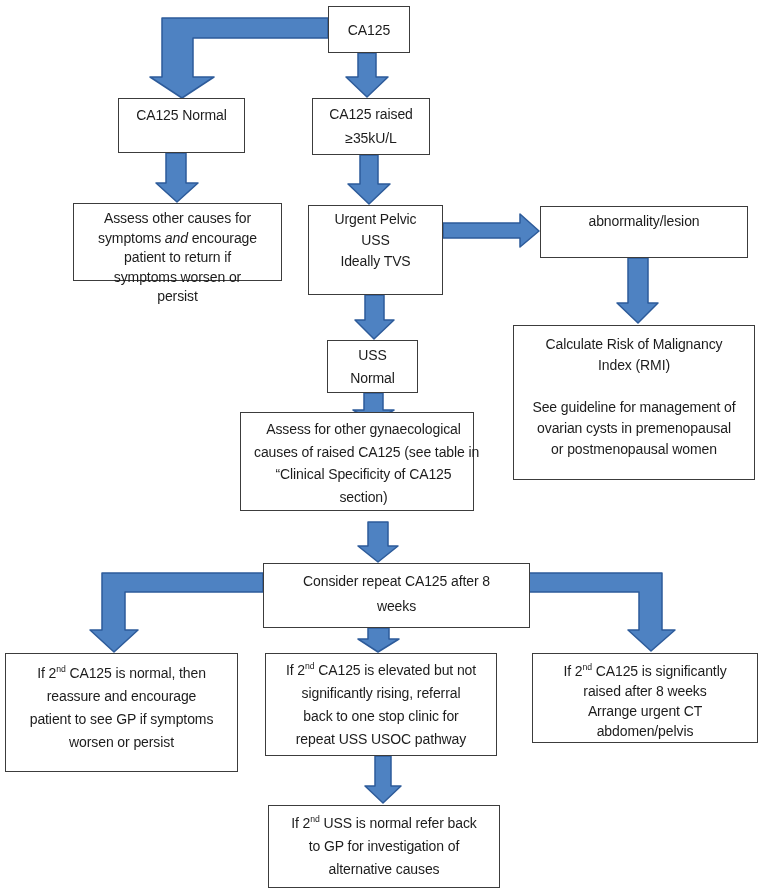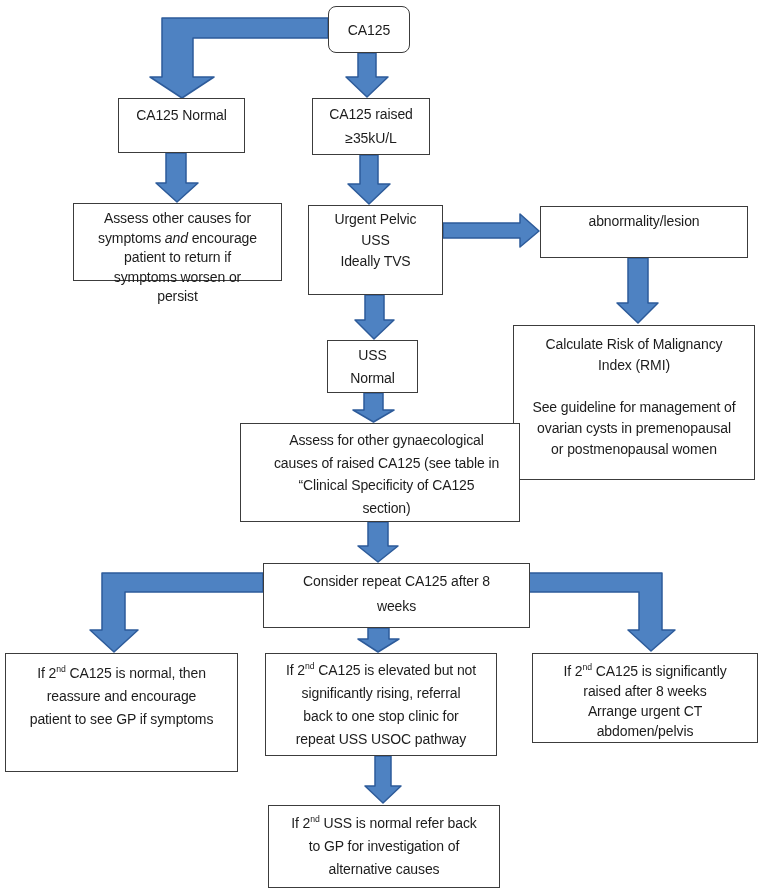--- a/index.html
+++ b/index.html
@@ -46,21 +46,21 @@
     <polygon class="arrow" points="628,258 648,258 648,303 658,303 638,323 617,303 628,303"></polygon>
     <polygon class="arrow" points="365,295 384,295 384,320 394,320 374,339 355,320 365,320"></polygon>
     <polygon class="arrow" points="364,393 383,393 383,410 394,410 373.5,422 353,410 364,410"></polygon>
     <polygon class="arrow" points="368,522 388,522 388,546 398,546 378,562 358,546 368,546"></polygon>
     <polygon class="arrow" points="263,573 102,573 102,630 90,630 114,652 138,630 125,630 125,592 263,592"></polygon>
     <polygon class="arrow" points="368,628 389,628 389,639 399,639 378,652 358,639 368,639"></polygon>
     <polygon class="arrow" points="492,573 662,573 662,630 675,630 651,651 628,630 639,630 639,592 492,592"></polygon>
     <polygon class="arrow" points="375,756 391,756 391,786 401,786 383,803 365,786 375,786"></polygon>
   </svg>
 
-  <div class="node vcenter" style="left:328px; top:6px; width:82px; height:47px;border-radius:8px;">
+  <div class="node vcenter" style="left:328px; top:6px; width:82px; height:47px;">
       <div class="line">CA125</div>
     </div>
 
   <div class="node" style="left:118px; top:98px; width:127px; height:55px; padding-top:6px; line-height:20px;">
       <div class="line">CA125 Normal</div>
     </div>
 
   <div class="node" style="left:312px; top:98px; width:118px; height:57px; padding-top:3px; line-height:24px;">
       <div class="line">CA125 raised</div>
       <div class="line">≥35kU/L</div>
@@ -91,36 +91,37 @@
       <div class="line">See guideline for management of</div>
       <div class="line">ovarian cysts in premenopausal</div>
       <div class="line">or postmenopausal women</div>
     </div>
 
   <div class="node" style="left:327px; top:340px; width:91px; height:53px; padding-top:3px; line-height:23px;">
       <div class="line">USS</div>
       <div class="line">Normal</div>
     </div>
 
-  <div class="node" style="left:240px; top:423px; width:280px; height:99px; padding-top:5px; line-height:22.5px;padding-left:13px;">
+  <div class="node" style="left:240px; top:412px; width:234px; height:99px; padding-top:5px; line-height:22.5px;padding-left:13px;">
       <div class="line">Assess for other gynaecological</div>
       <div class="line">causes of raised CA125 (see table in</div>
       <div class="line">“Clinical Specificity of CA125</div>
       <div class="line">section)</div>
     </div>
 
   <div class="node" style="left:263px; top:563px; width:267px; height:65px; padding-top:5px; line-height:25px;">
       <div class="line">Consider repeat CA125 after 8</div>
       <div class="line">weeks</div>
     </div>
 
   <div class="node" style="left:5px; top:653px; width:233px; height:119px; padding-top:8px; line-height:23px;">
       <div class="line">If 2<sup>nd</sup> CA125 is normal, then</div>
       <div class="line">reassure and encourage</div>
       <div class="line">patient to see GP if symptoms</div>
+      <div class="line">worsen or persist</div>
     </div>
 
   <div class="node" style="left:265px; top:653px; width:232px; height:103px; padding-top:5px; line-height:23px;">
       <div class="line">If 2<sup>nd</sup> CA125 is elevated but not</div>
       <div class="line">significantly rising, referral</div>
       <div class="line">back to one stop clinic for</div>
       <div class="line">repeat USS USOC pathway</div>
     </div>
 
   <div class="node" style="left:532px; top:653px; width:226px; height:90px; padding-top:7px; line-height:20px;">

